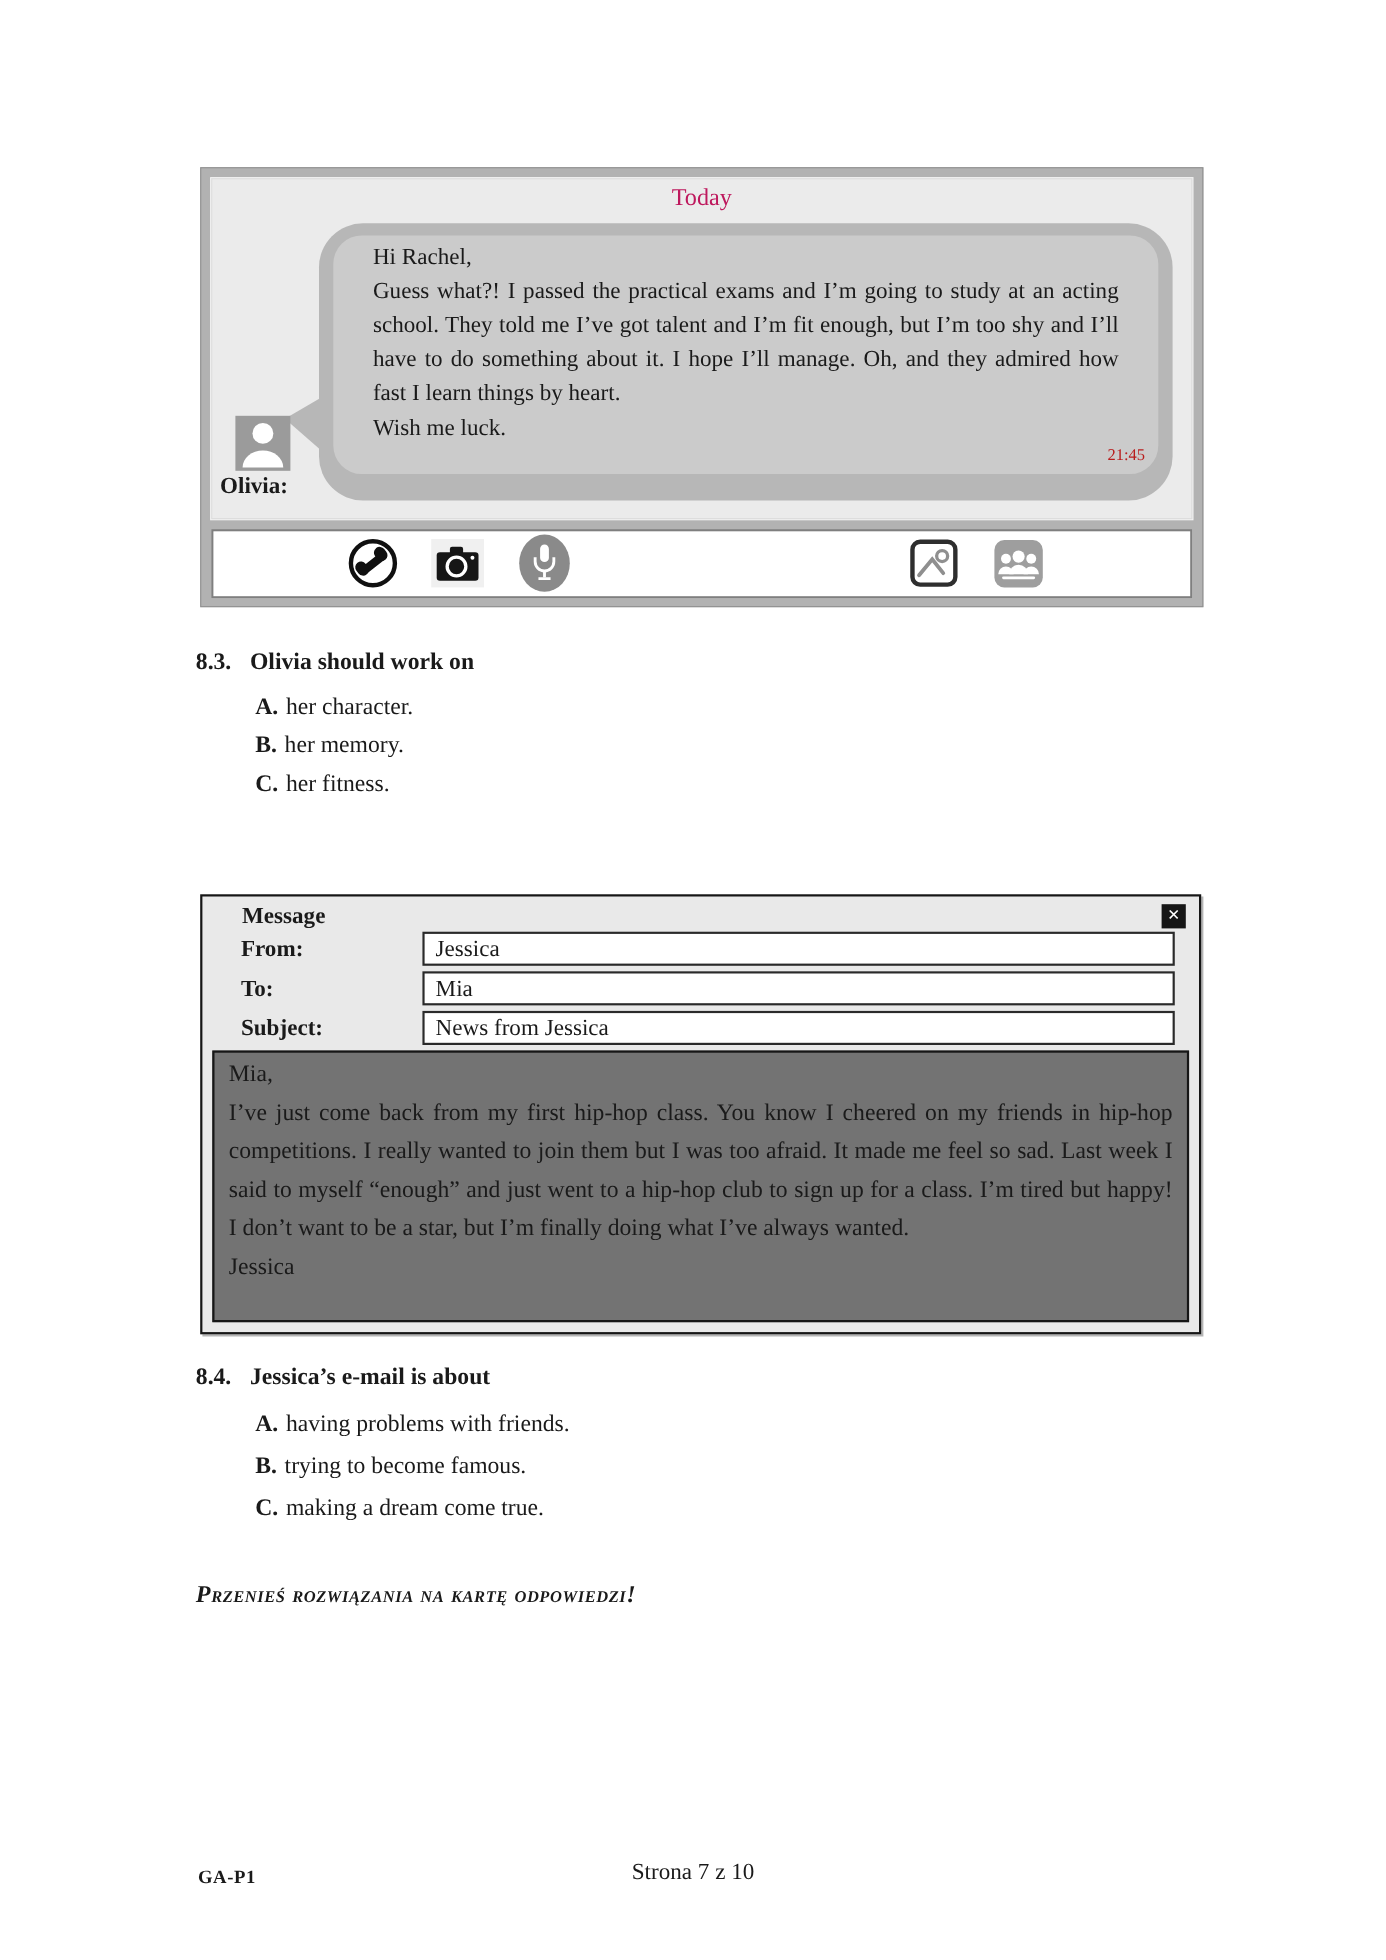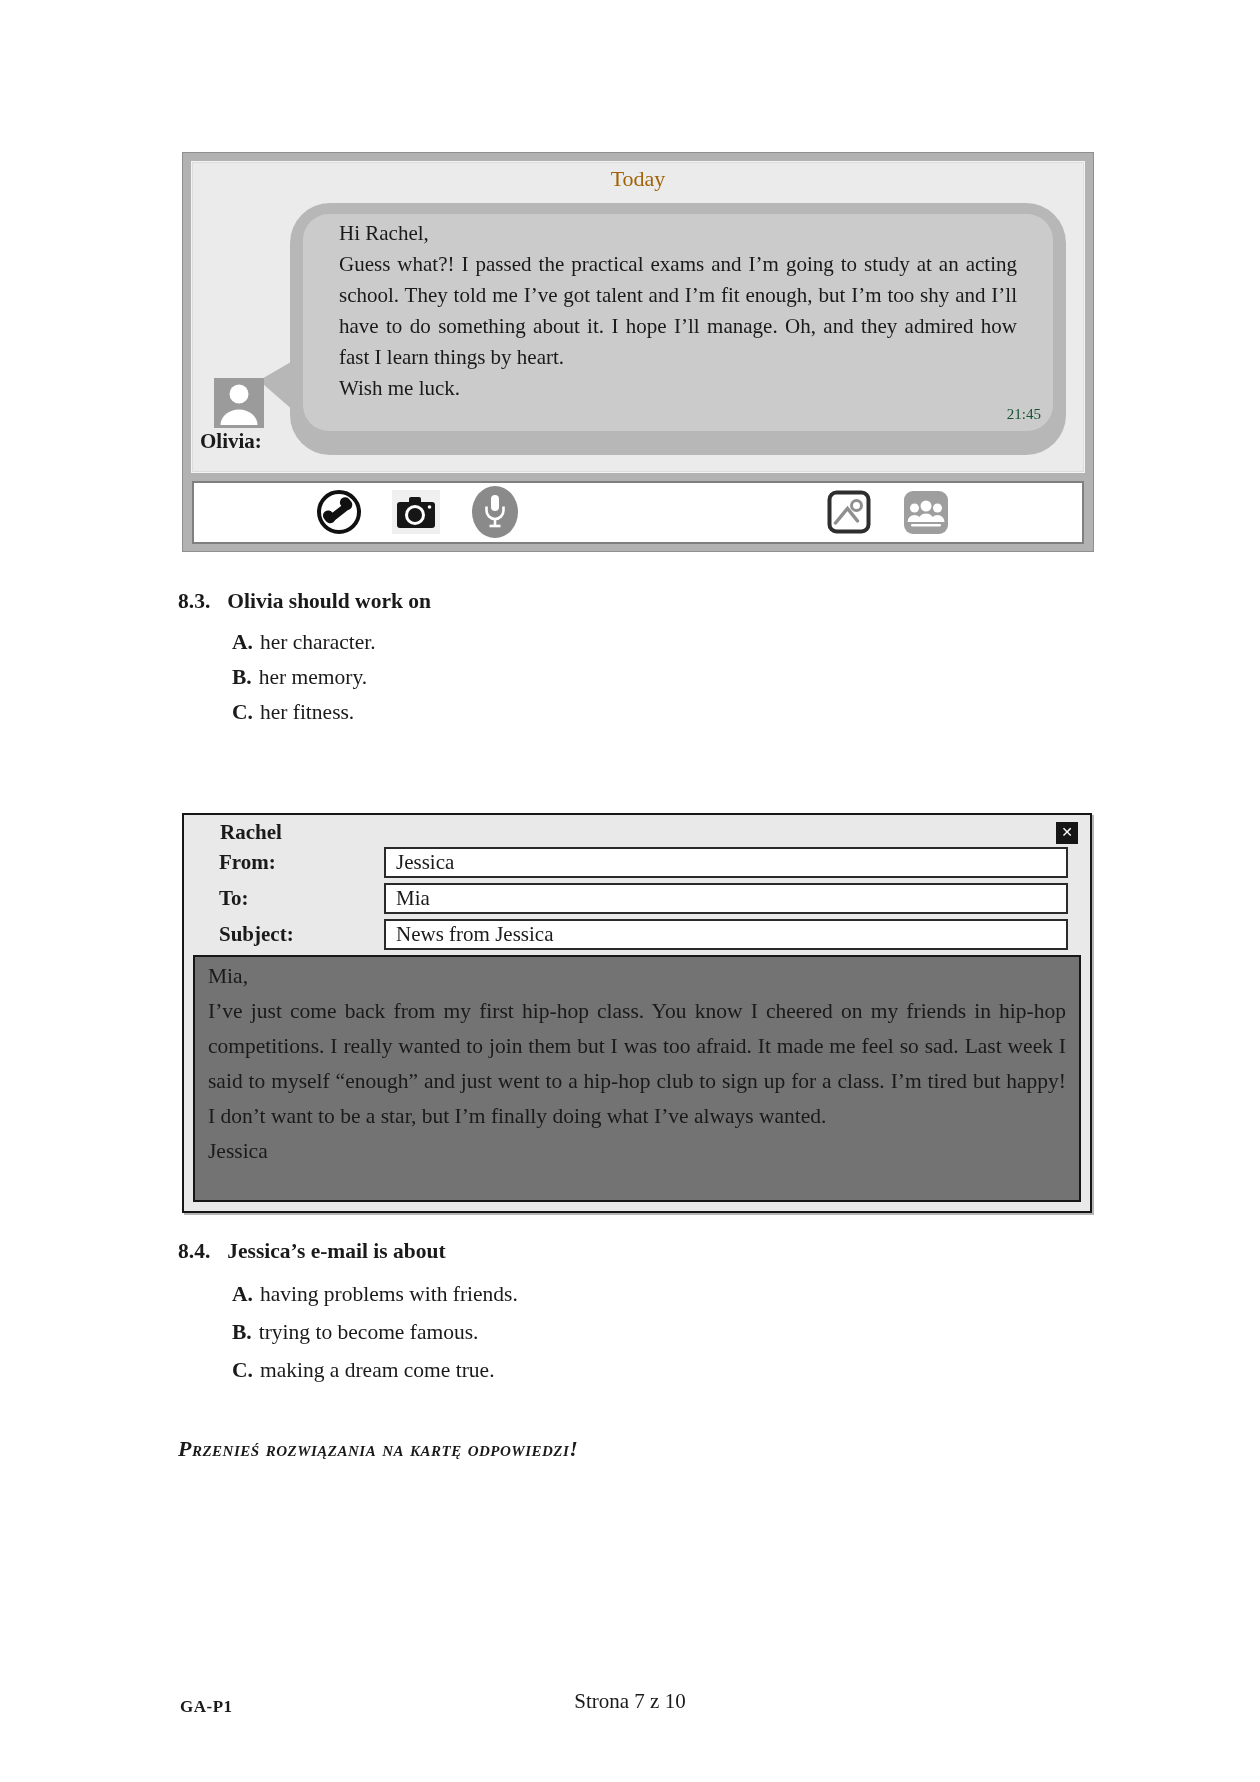--- a/index.html
+++ b/index.html
@@ -13,34 +13,34 @@
 
   
   .phone {
     position:absolute; left:182px; top:152px; width:912px; height:400px;
     background:#b2b2b2; border:1px solid #8f8f8f; padding:9px;
   }
   .chat-panel {
     position:relative; height:310px; background:#ebebeb;
     border:1px solid #dcdcdc; box-shadow:0 0 0 1px #f4f4f4;
   }
-  .today { text-align:center; font-size:22px; color:#a16207; padding-top:3px; }
+  .today { text-align:center; font-size:22px; color:#be185d; padding-top:3px; }
   .bubble {
     position:absolute; left:97px; top:40px; width:776px; height:252px;
     background:#b7b7b7; border-radius:40px;
   }
   .bubble-inner {
     position:absolute; left:13px; right:13px; top:11px; bottom:24px;
     background:#cbcbcb; border-radius:26px; padding:4px 36px;
     font-size:21px; line-height:31px;
   }
   .msg-body { text-align:justify; }
   .timestamp {
     position:absolute; right:12px; bottom:1px;
-    font-size:15px; color:#14532d;margin-top:28px;
+    font-size:15px; color:#b91c1c;margin-top:28px;
   }
   .tail {
     position:absolute; left:66px; top:192px; width:44px; height:64px;
     background:#b7b7b7; clip-path:polygon(100% 0%, 0% 40%, 100% 100%);
   }
   .avatar {
     position:absolute; left:21px; top:215px; width:50px; height:50px;
     background:#9b9b9b; overflow:hidden;
   }
   .sender { position:absolute; left:7px; top:266px; font-weight:bold; font-size:21px; }
@@ -207,21 +207,21 @@
         <span class="opt-label">B.</span><span>her memory.</span>
       </div>
       <div class="option">
         <span class="opt-label">C.</span><span>her fitness.</span>
       </div>
     </div>
   </div>
 
   <div class="email">
     <div class="email-titlebar">
-      <div class="email-title">Rachel</div>
+      <div class="email-title">Message</div>
       <div class="close-btn">✕</div>
     </div>
 
     <div class="email-row row-from">
       <div class="email-label">From:</div>
       <div class="email-field">Jessica</div>
     </div>
     <div class="email-row row-to">
       <div class="email-label">To:</div>
       <div class="email-field">Mia</div>

